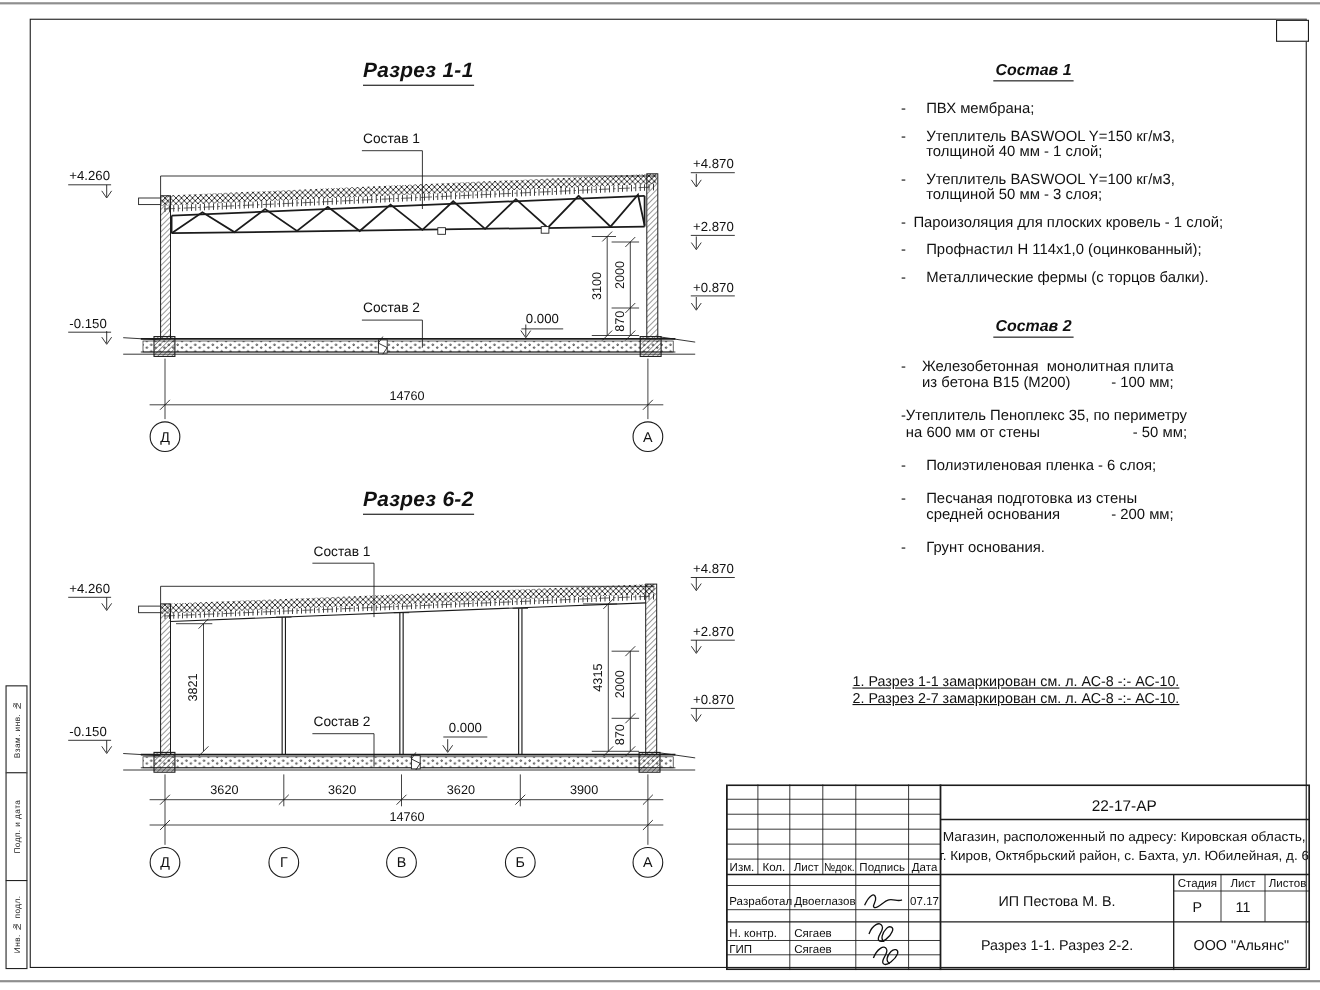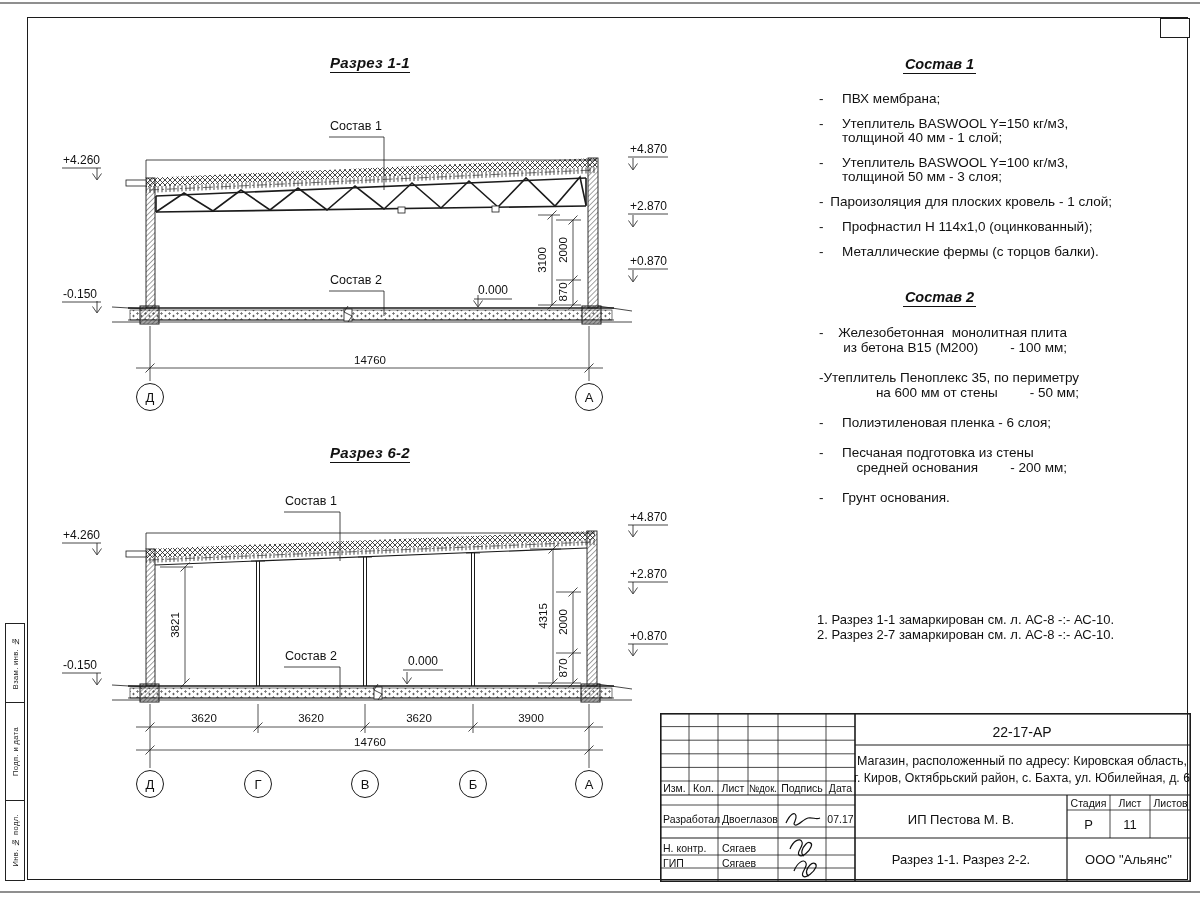--- a/index.html
+++ b/index.html
@@ -2,32 +2,32 @@
 <html><head>
 <meta charset="utf-8">
 <style>
   html,body{margin:0;padding:0;background:#fff;}
   body{width:1200px;height:900px;position:relative;font-family:"Liberation Sans",sans-serif;color:#111;overflow:hidden;}
   .scan-line{position:absolute;left:0;width:1200px;height:2px;background:#8f8f8f;}
   .frame{position:absolute;left:27px;top:17px;width:1161px;height:863px;border:1.6px solid #1c1c1c;box-sizing:border-box;}
   .format-box{position:absolute;left:1160px;top:18px;width:30px;height:20px;border:1.4px solid #1c1c1c;box-sizing:border-box;background:#fff;}
   .margin-cell{position:absolute;left:5px;width:20px;border:1px solid #222;box-sizing:border-box;display:flex;align-items:center;justify-content:center;background:#fff;}
   .margin-cell span{writing-mode:vertical-rl;transform:rotate(180deg);font-size:7.5px;letter-spacing:.4px;color:#222;white-space:nowrap;}
-  .sec-title{position:absolute;font-style:italic;font-weight:600;font-size:15px;border-bottom:1.3px solid #111;padding-bottom:1px;letter-spacing:.3px;}
+  .sec-title{position:absolute;font-style:italic;font-weight:600;font-size:19px;border-bottom:1.3px solid #111;padding-bottom:1px;letter-spacing:.3px;}
   .leader-label{position:absolute;font-size:12.5px;}
   .sostav{position:absolute;}
   .sostav-head{font-style:italic;font-weight:600;font-size:14.5px;text-align:center;margin-bottom:20px;}
   .sostav-head span{border-bottom:1.3px solid #111;padding:0 2px 1px 2px;}
   .sostav-item{display:flex;font-size:13.5px;line-height:14px;white-space:pre;}
   #list1 .sostav-item{margin-bottom:11px;}
   #list2 .sostav-item{line-height:15px;margin-bottom:15px;}
   .sostav-item .dash{width:30px;padding-left:7px;box-sizing:border-box;}
   .item-body{flex:1;}
-  .item-line.has-val{display:flex;justify-content:flex-end;gap:32px;}
-  .notes{position:absolute;left:817px;top:612px;font-size:13px;line-height:15px;white-space:nowrap;}
+  .item-line.has-val{display:flex;justify-content:space-between;gap:32px;}
+  .notes{position:absolute;left:775px;top:612px;font-size:13px;line-height:15px;white-space:nowrap;text-decoration:underline;}
   
   .sv line,.sv path,.sv polyline,.sv circle,.sv rect{stroke:#1b1b1b;fill:none;stroke-width:0.8;}
   .sv .thick{stroke-width:1.5;}
   .sv .med{stroke-width:1.05;}
   .sv .truss{stroke-width:1.6;}
   .sv .axisline{stroke-dasharray:10 3 2 3;stroke-width:0.7;stroke:#3a3a3a;}
   .sv .dimline{stroke-width:0.75;}
   .sv .axc{stroke-width:1;fill:#fff;}
   .sv .wallfill{fill:url(#hWall);stroke-width:0.9;}
   .sv .rooffill{fill:url(#hRoof);}

